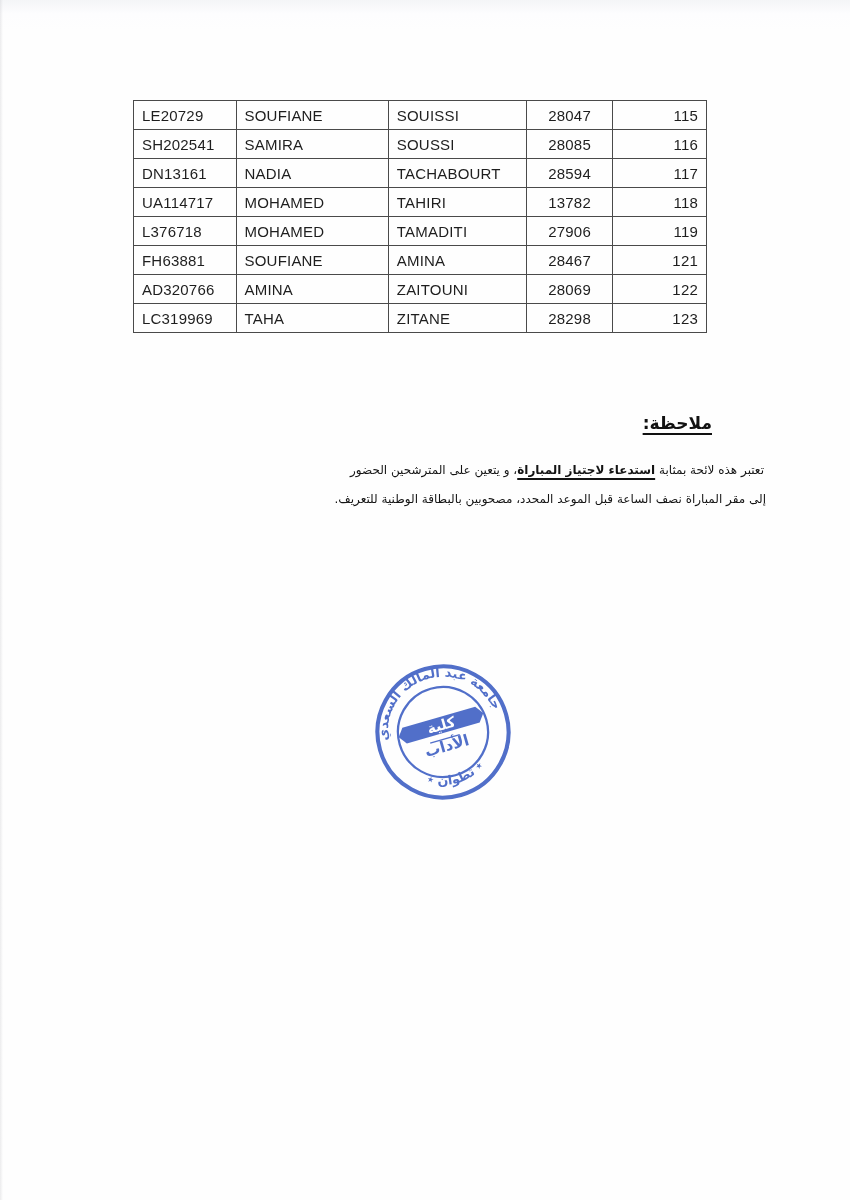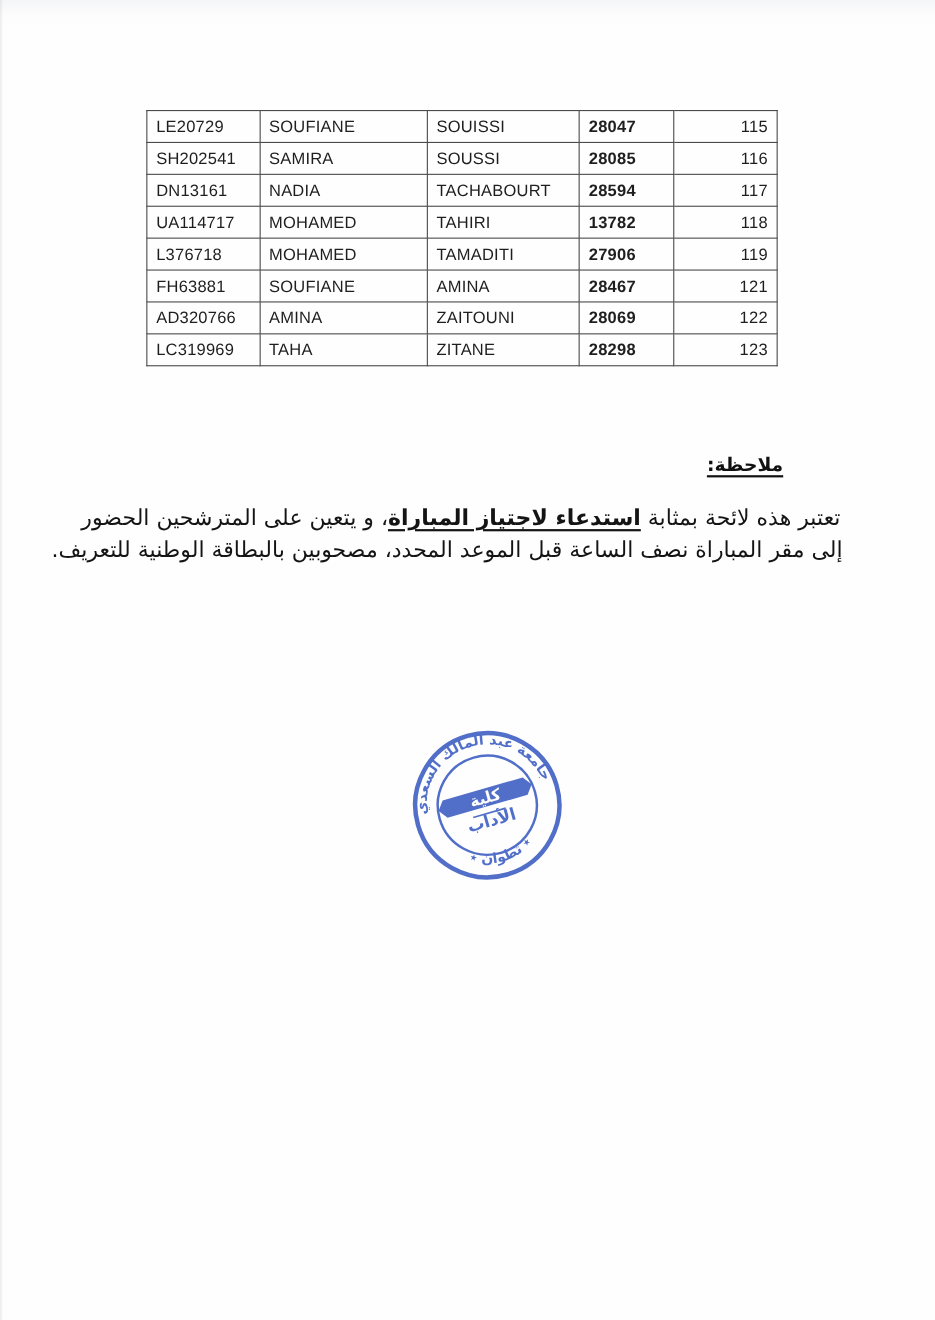--- a/index.html
+++ b/index.html
@@ -39,21 +39,21 @@
     height: 29px;
     padding: 4px 8px;
     white-space: nowrap;
     overflow: hidden;
     vertical-align: middle;
     letter-spacing: 0.2px;
   }
   td.col-id   { width: 97px;  }
   td.col-fn   { width: 144px; }
   td.col-ln   { width: 131px; }
-  td.col-code { width: 81px;  text-align: left; padding-right: 11px; font-weight: bold; }
+  td.col-code { width: 81px;  text-align: center; padding-right: 11px; }
   td.col-rank { width: 89px;  text-align: right; padding-right: 11px; }
 
   
   .note-heading {
     position: absolute;
     top: 413px;
     right: 138px;
     direction: rtl;
     font-family: "DejaVu Sans", sans-serif;
     font-size: 17px;
@@ -64,21 +64,21 @@
     text-decoration-thickness: 1.6px;
     text-align: right;
   }
   .note-body {
     position: absolute;
     top: 456px;
     left: 108px;
     width: 658px;
     direction: rtl;
     font-family: "DejaVu Sans", sans-serif;
-    font-size: 20px;
+    font-size: 12px;
     line-height: 29px;
     color: #141414;
     text-align: right;
   }
   .note-line { white-space: nowrap; }
   .note-line.first { padding-right: 2px; }
   .emph {
     font-weight: bold;
     text-decoration: underline;
     text-underline-offset: 4px;

